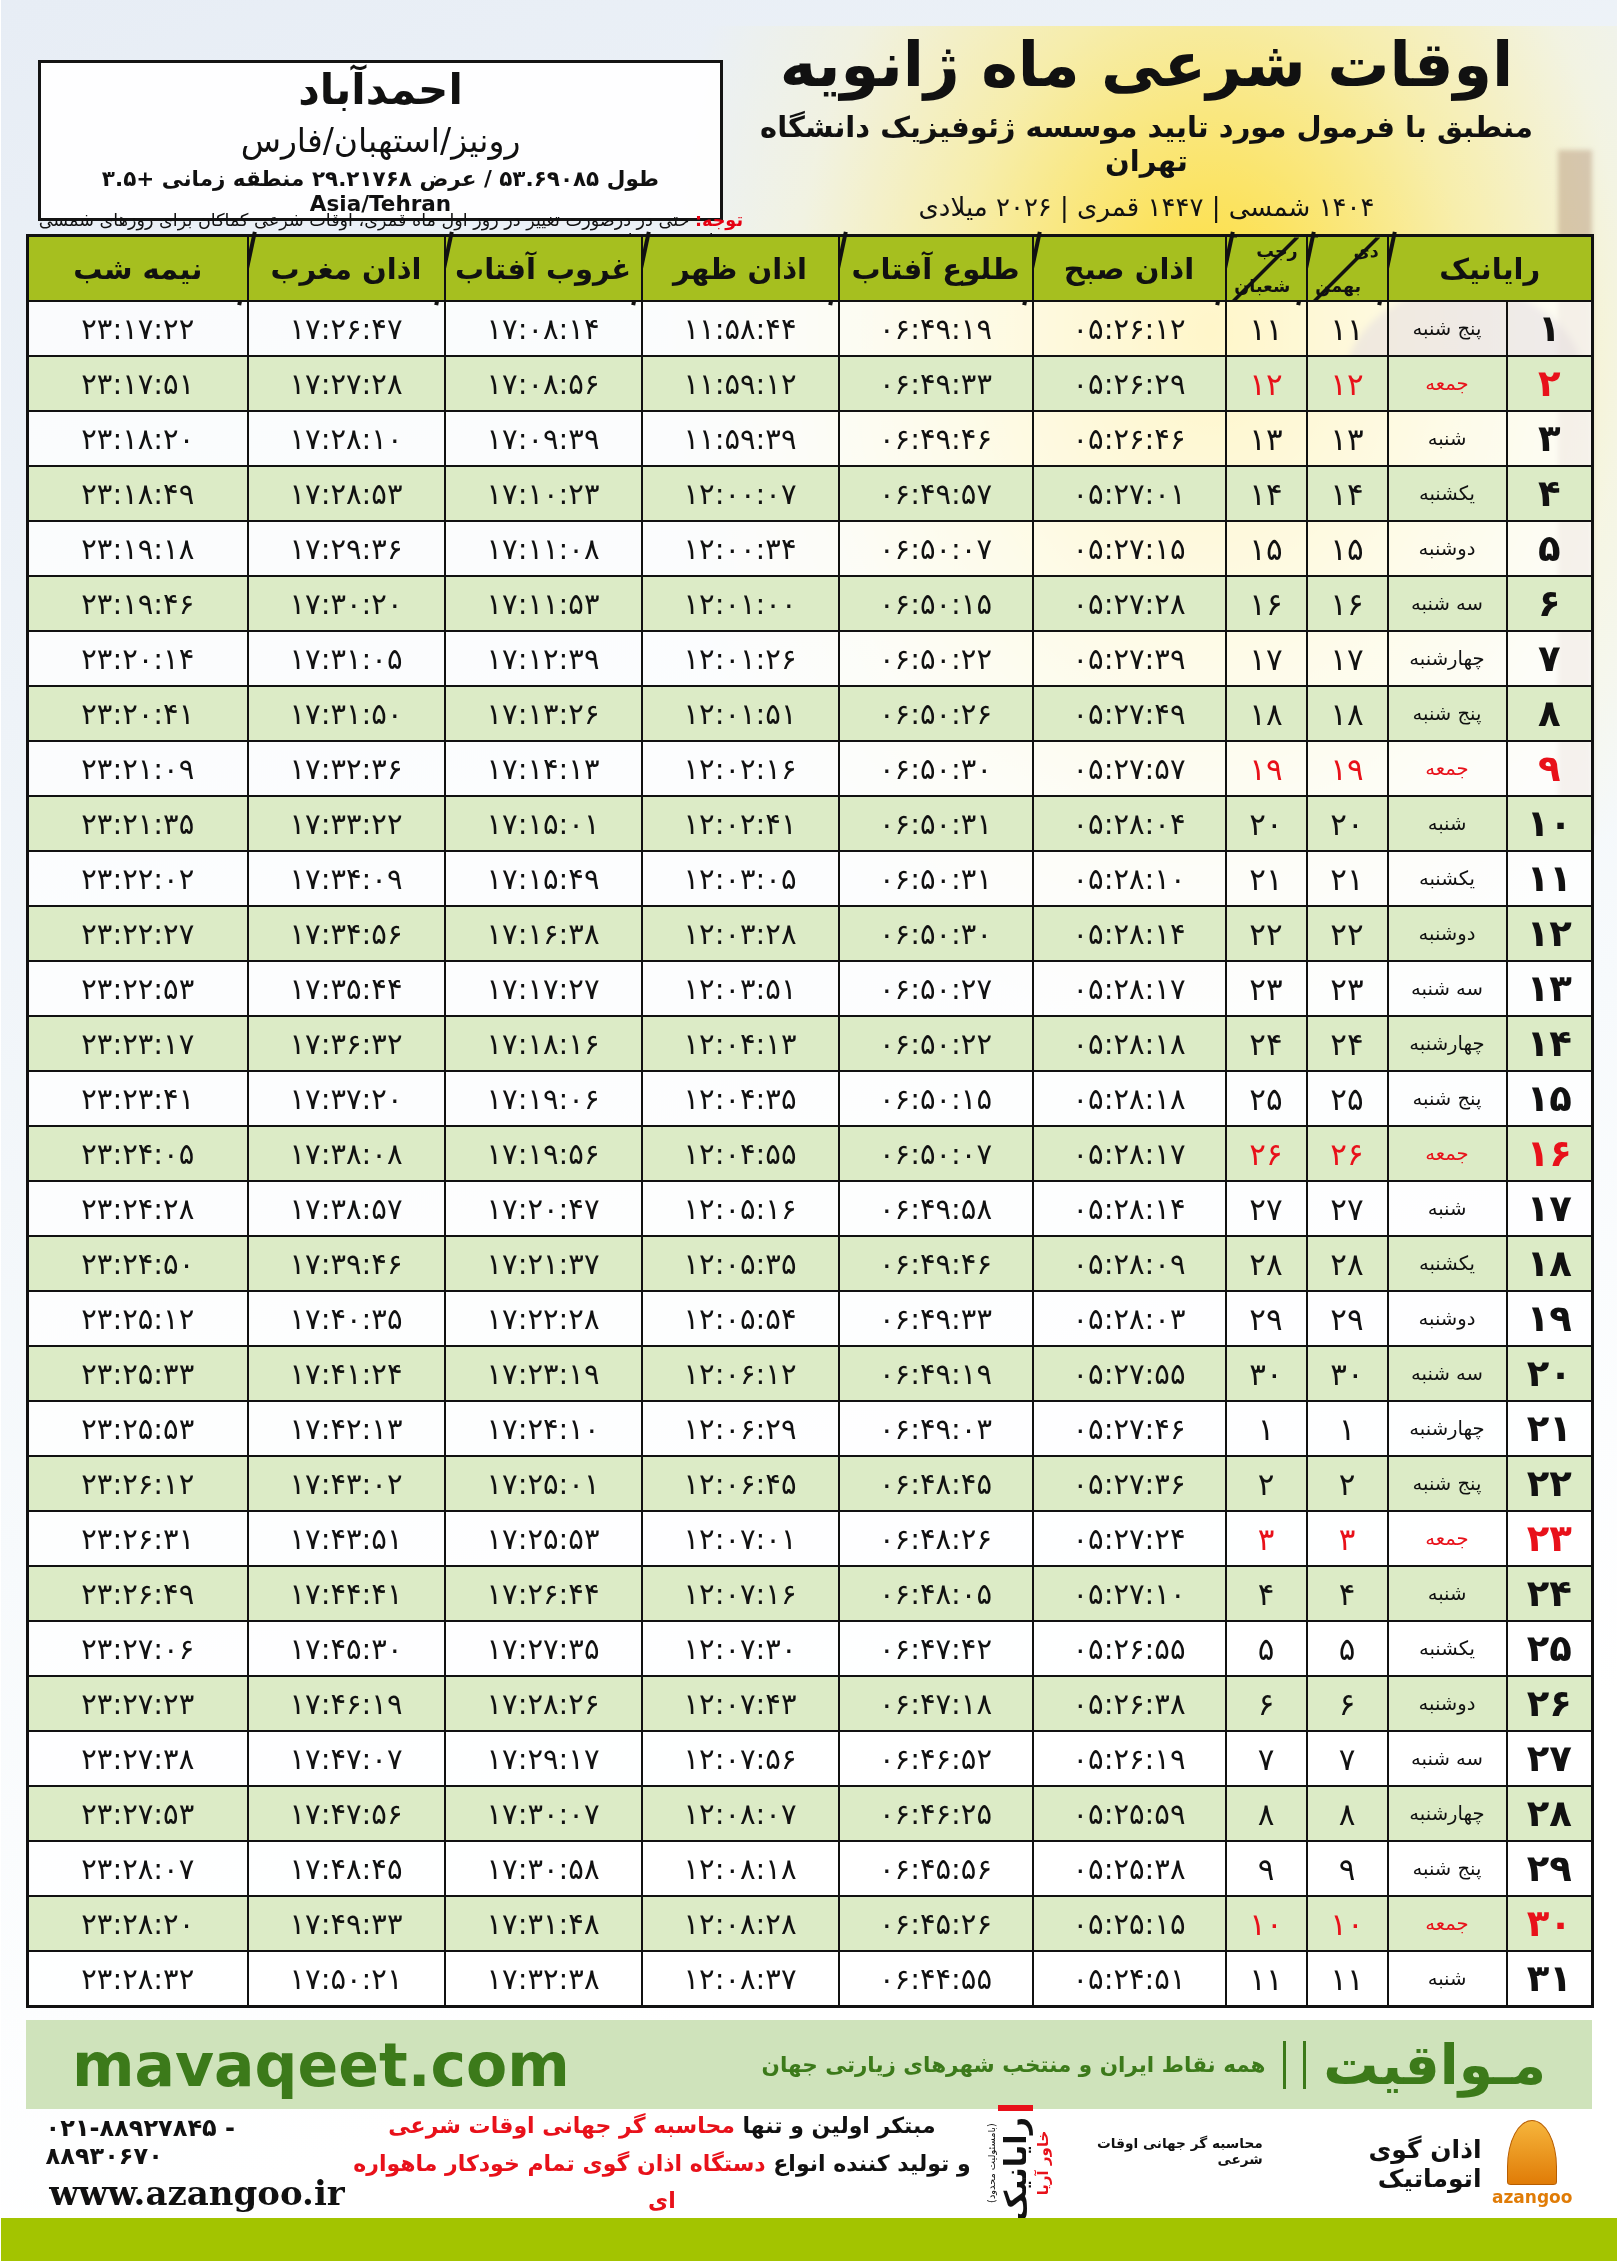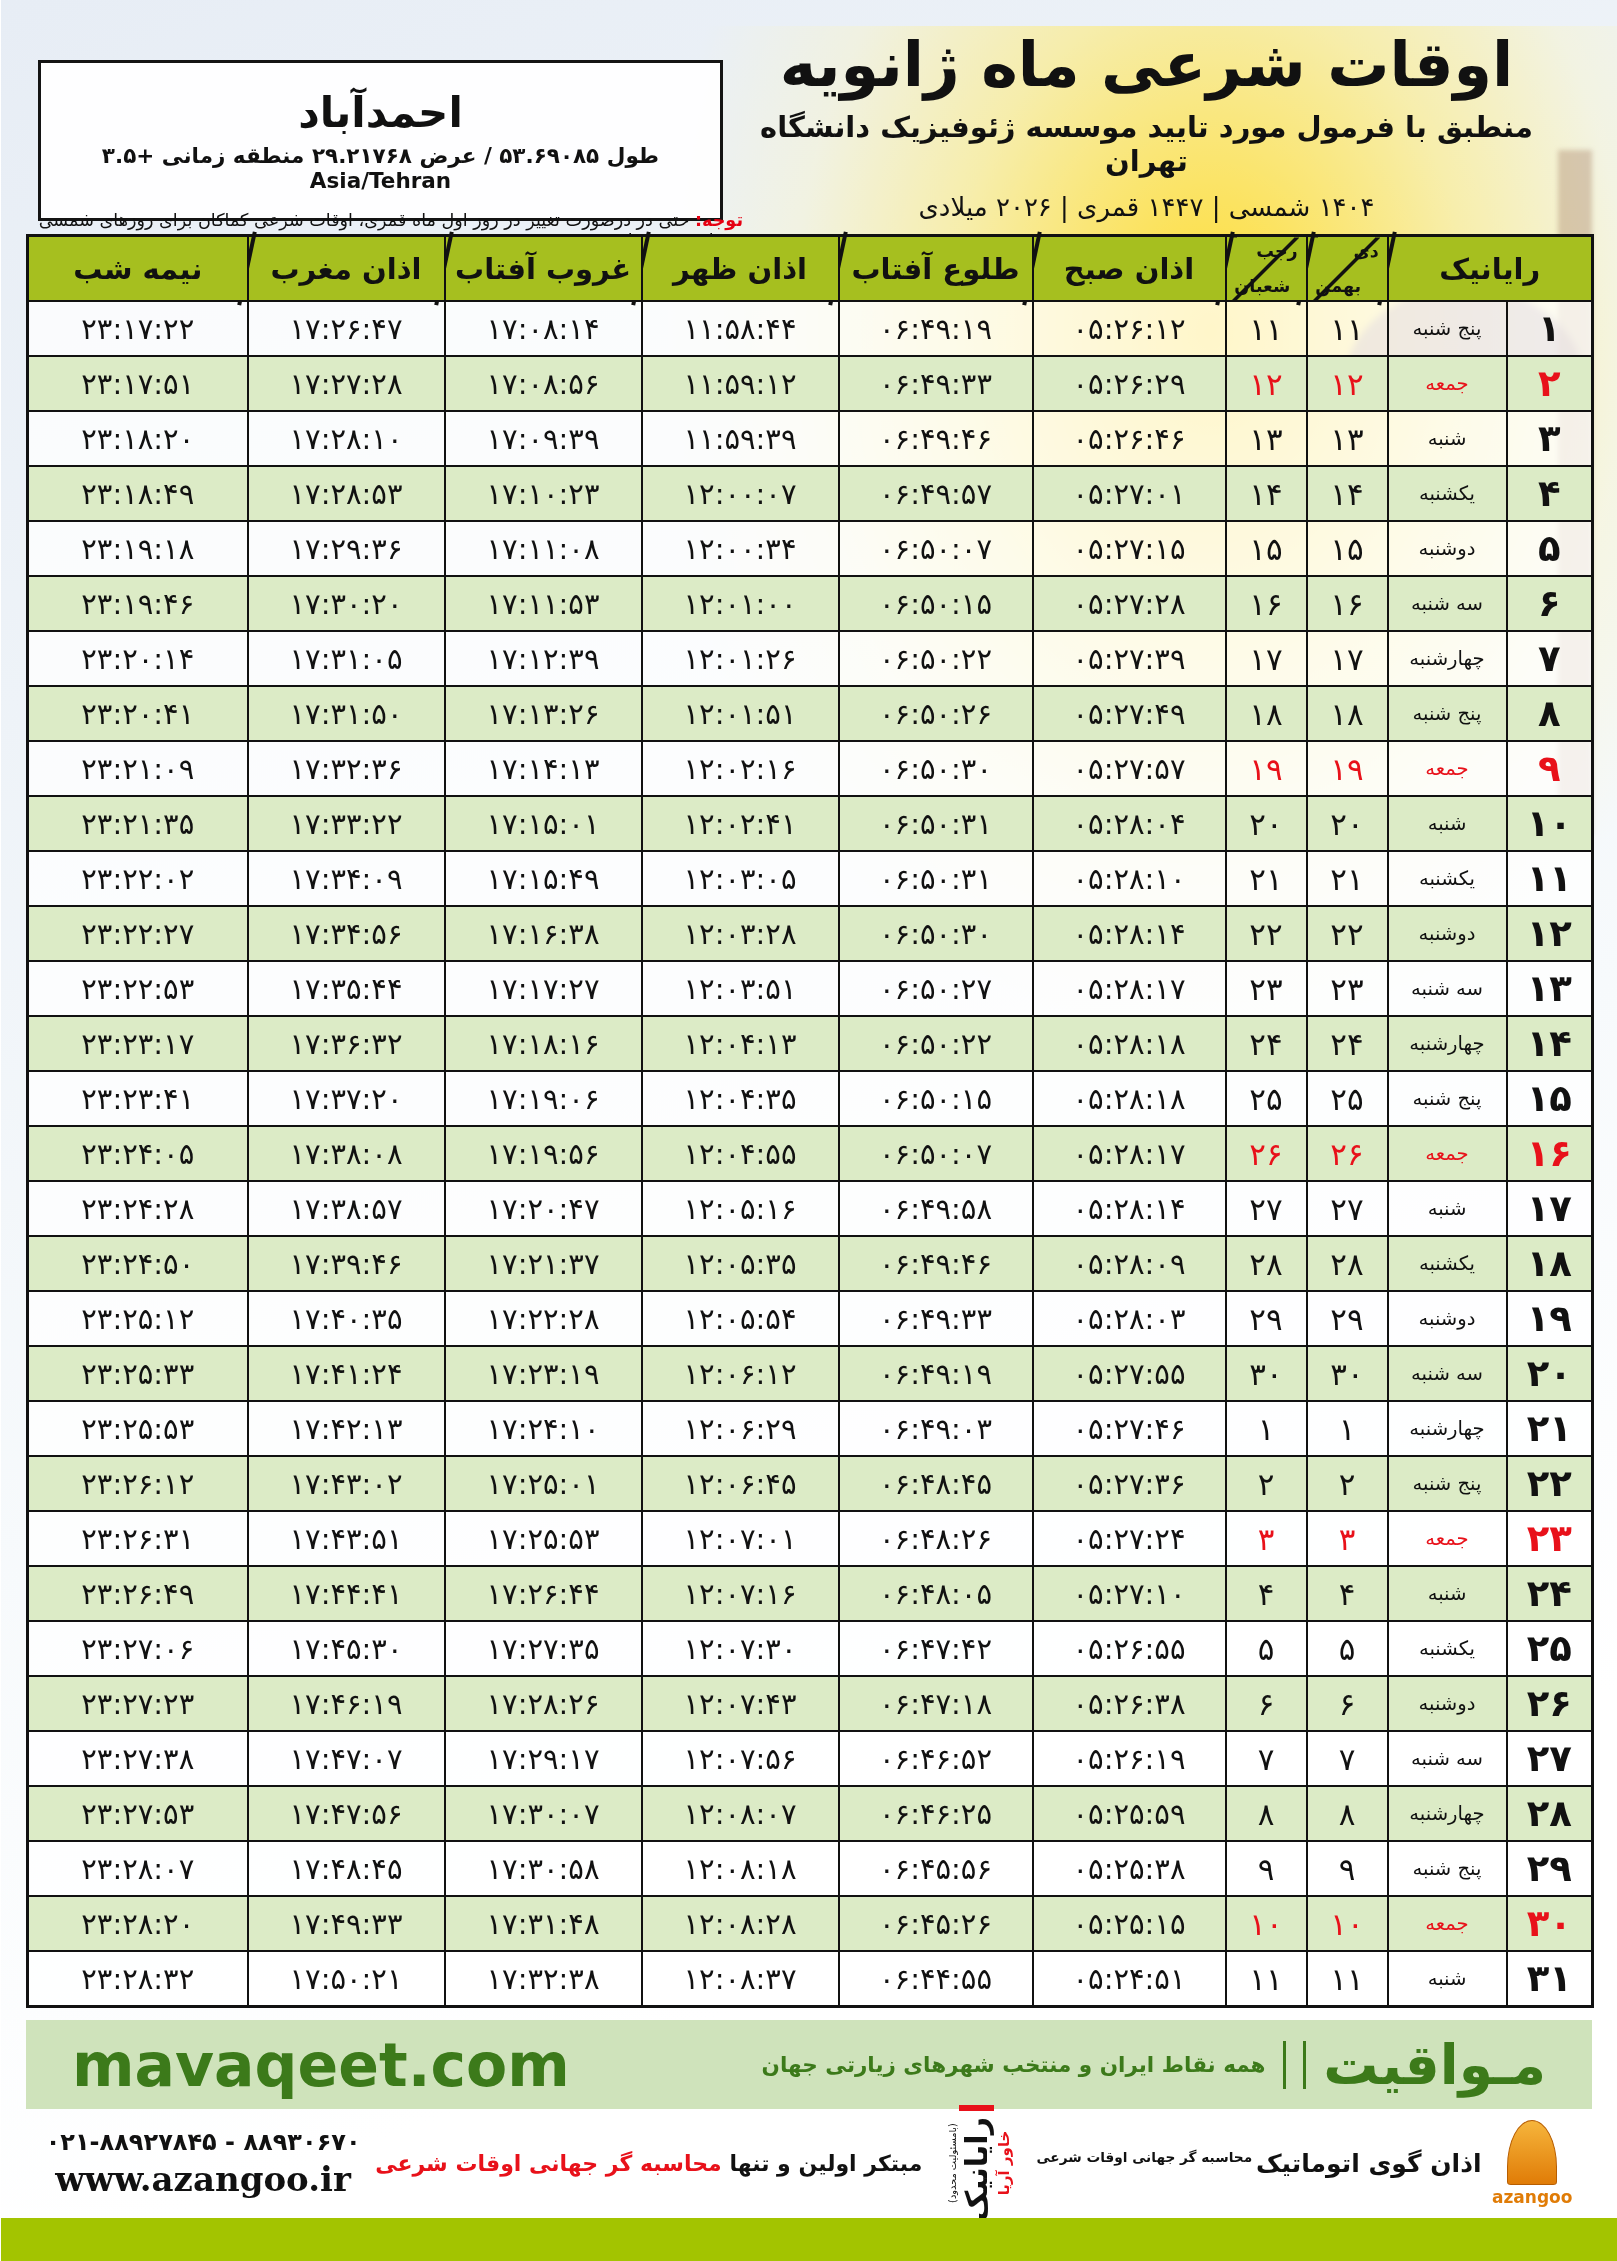--- a/index.html
+++ b/index.html
@@ -82,20 +82,21 @@
 </style>
 </head>
 <body>
 
 <div class="bg-glow"></div>
 <div class="bg-dome"></div>
 <div class="bg-minaret"></div>
 
 <div class="loc-box">
   <div class="loc-city">احمدآباد</div>
+  <div class="loc-region">رونیز/استهبان/فارس</div>
   <div class="loc-coords">طول ۵۳.۶۹۰۸۵ / عرض ۲۹.۲۱۷۶۸ منطقه زمانی +۳.۵ Asia/Tehran</div>
 </div>
 
 <div class="main-header">
   <div class="main-title">اوقات شرعی ماه ژانویه</div>
   <div class="main-subtitle">منطبق با فرمول مورد تایید موسسه ژئوفیزیک دانشگاه تهران</div>
   <div class="main-dates">۱۴۰۴ شمسی | ۱۴۴۷ قمری | ۲۰۲۶ میلادی</div>
 </div>
 
 <div class="notice">
@@ -535,20 +536,23 @@
     <div class="rayanik-rot">
       <div class="rayanik-note">(بامسئولیت محدود)</div>
       <div class="rayanik-name">رایانیک</div>
       <div class="rayanik-sub">خاور آریا</div>
     </div>
   </div>
   <div class="mid-text">
     <div class="mid-line">
       <span>مبتکر اولین و تنها </span><span class="mid-red">محاسبه گر جهانی اوقات شرعی</span>
     </div>
+    <div class="mid-line">
+      <span>و تولید کننده انواع </span><span class="mid-red">دستگاه اذان گوی تمام خودکار ماهواره ای</span>
+    </div>
   </div>
   <div class="contact">
     <div class="phone">۰۲۱-۸۸۹۲۷۸۴۵ - ۸۸۹۳۰۶۷۰</div>
     <div class="website">www.azangoo.ir</div>
   </div>
 </div>
 
 <div class="bottom-bar"></div>
 
 

